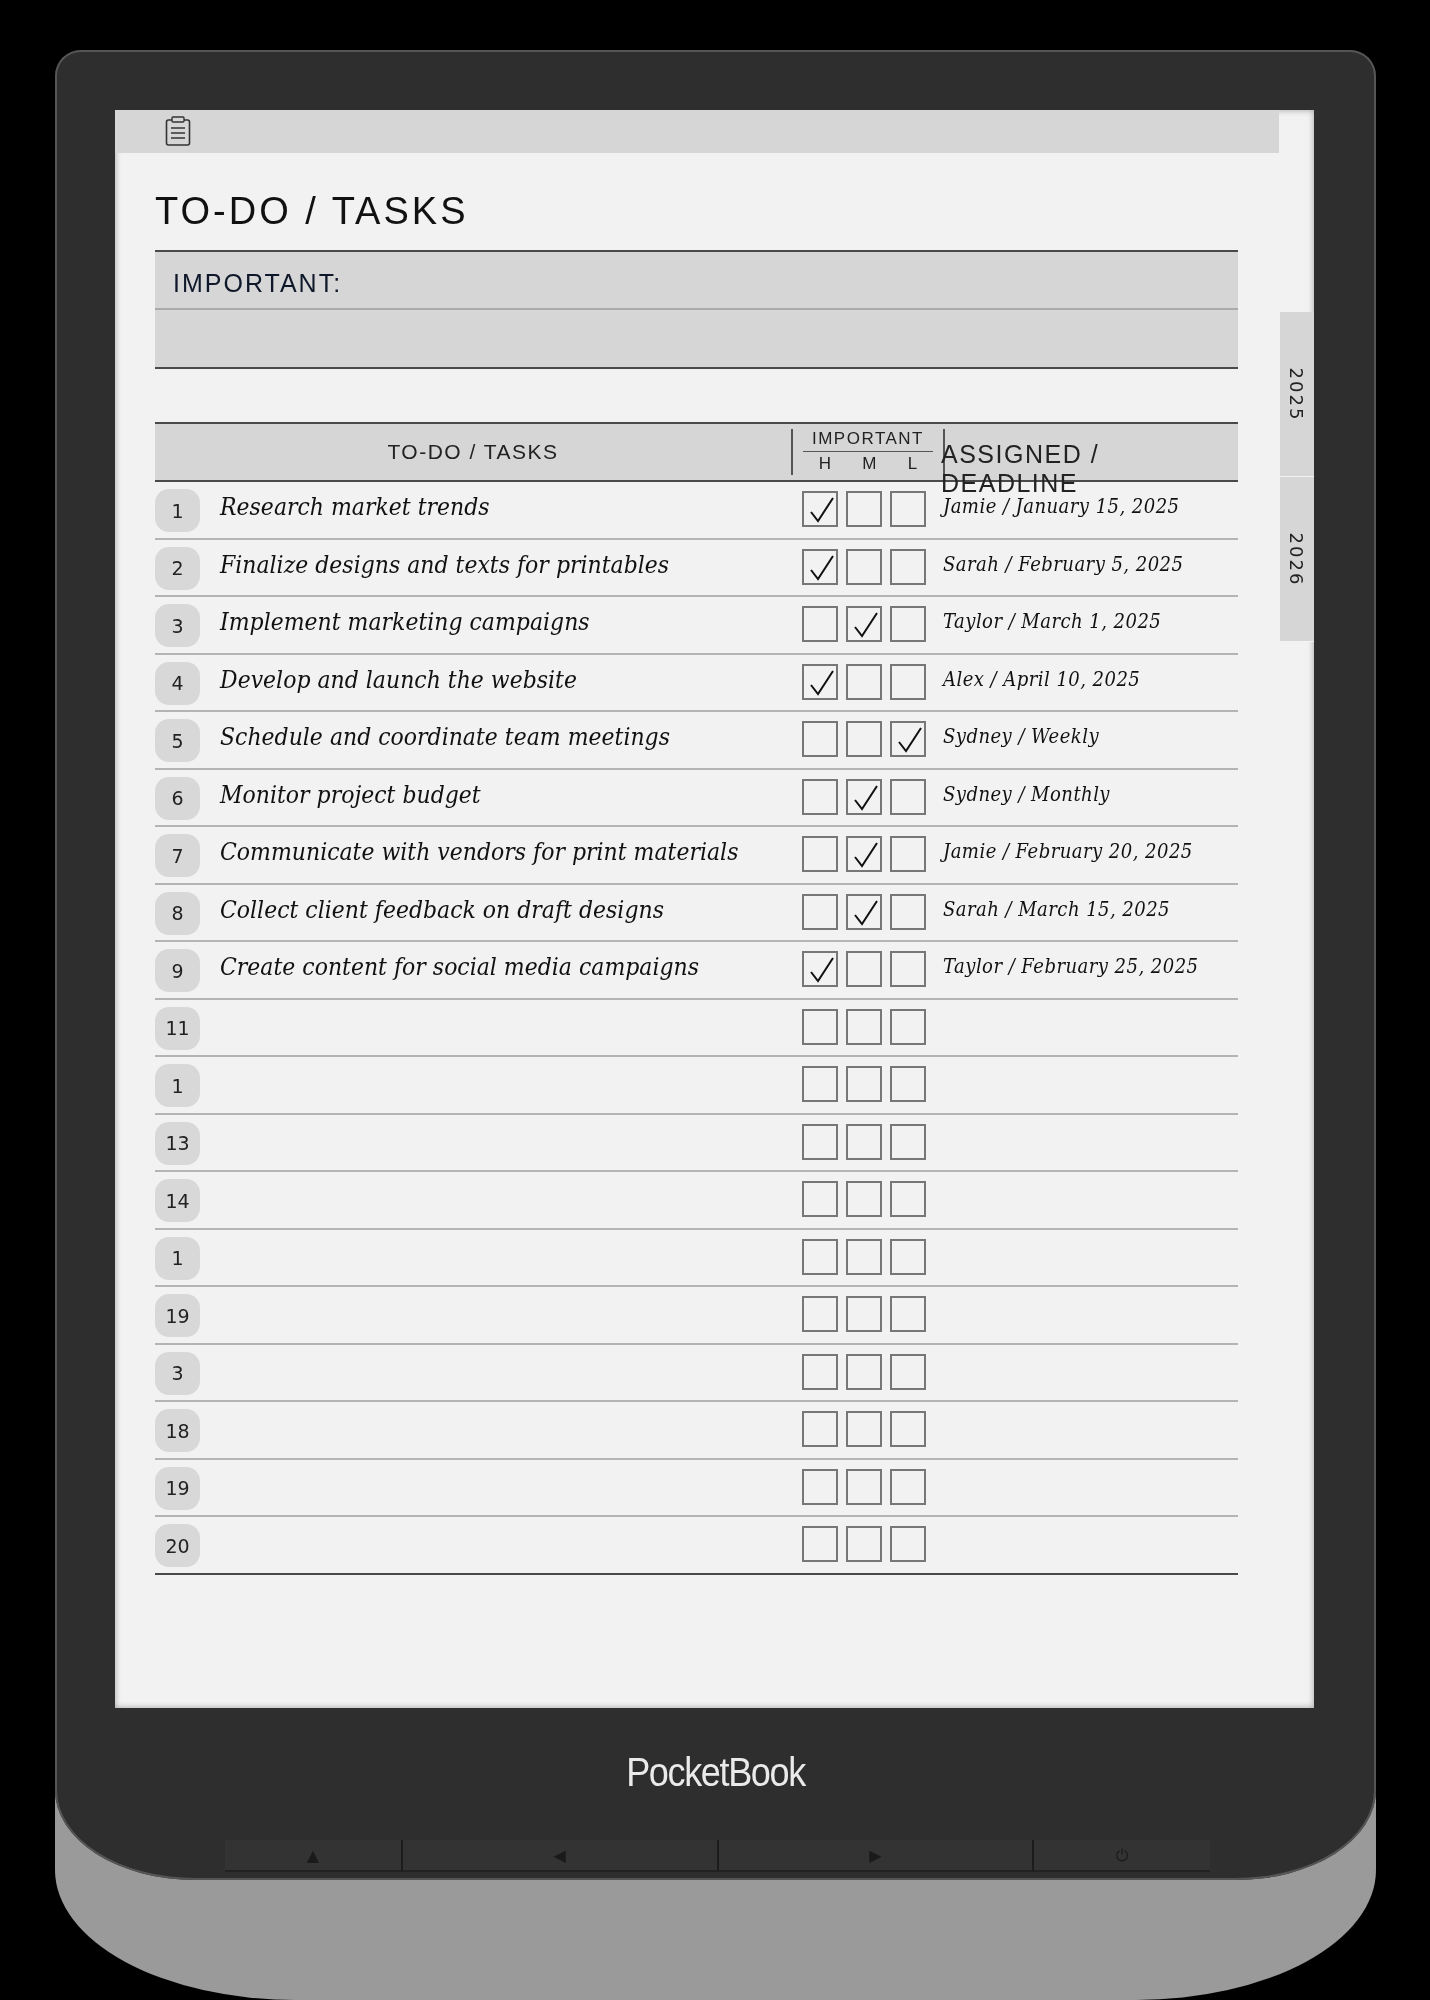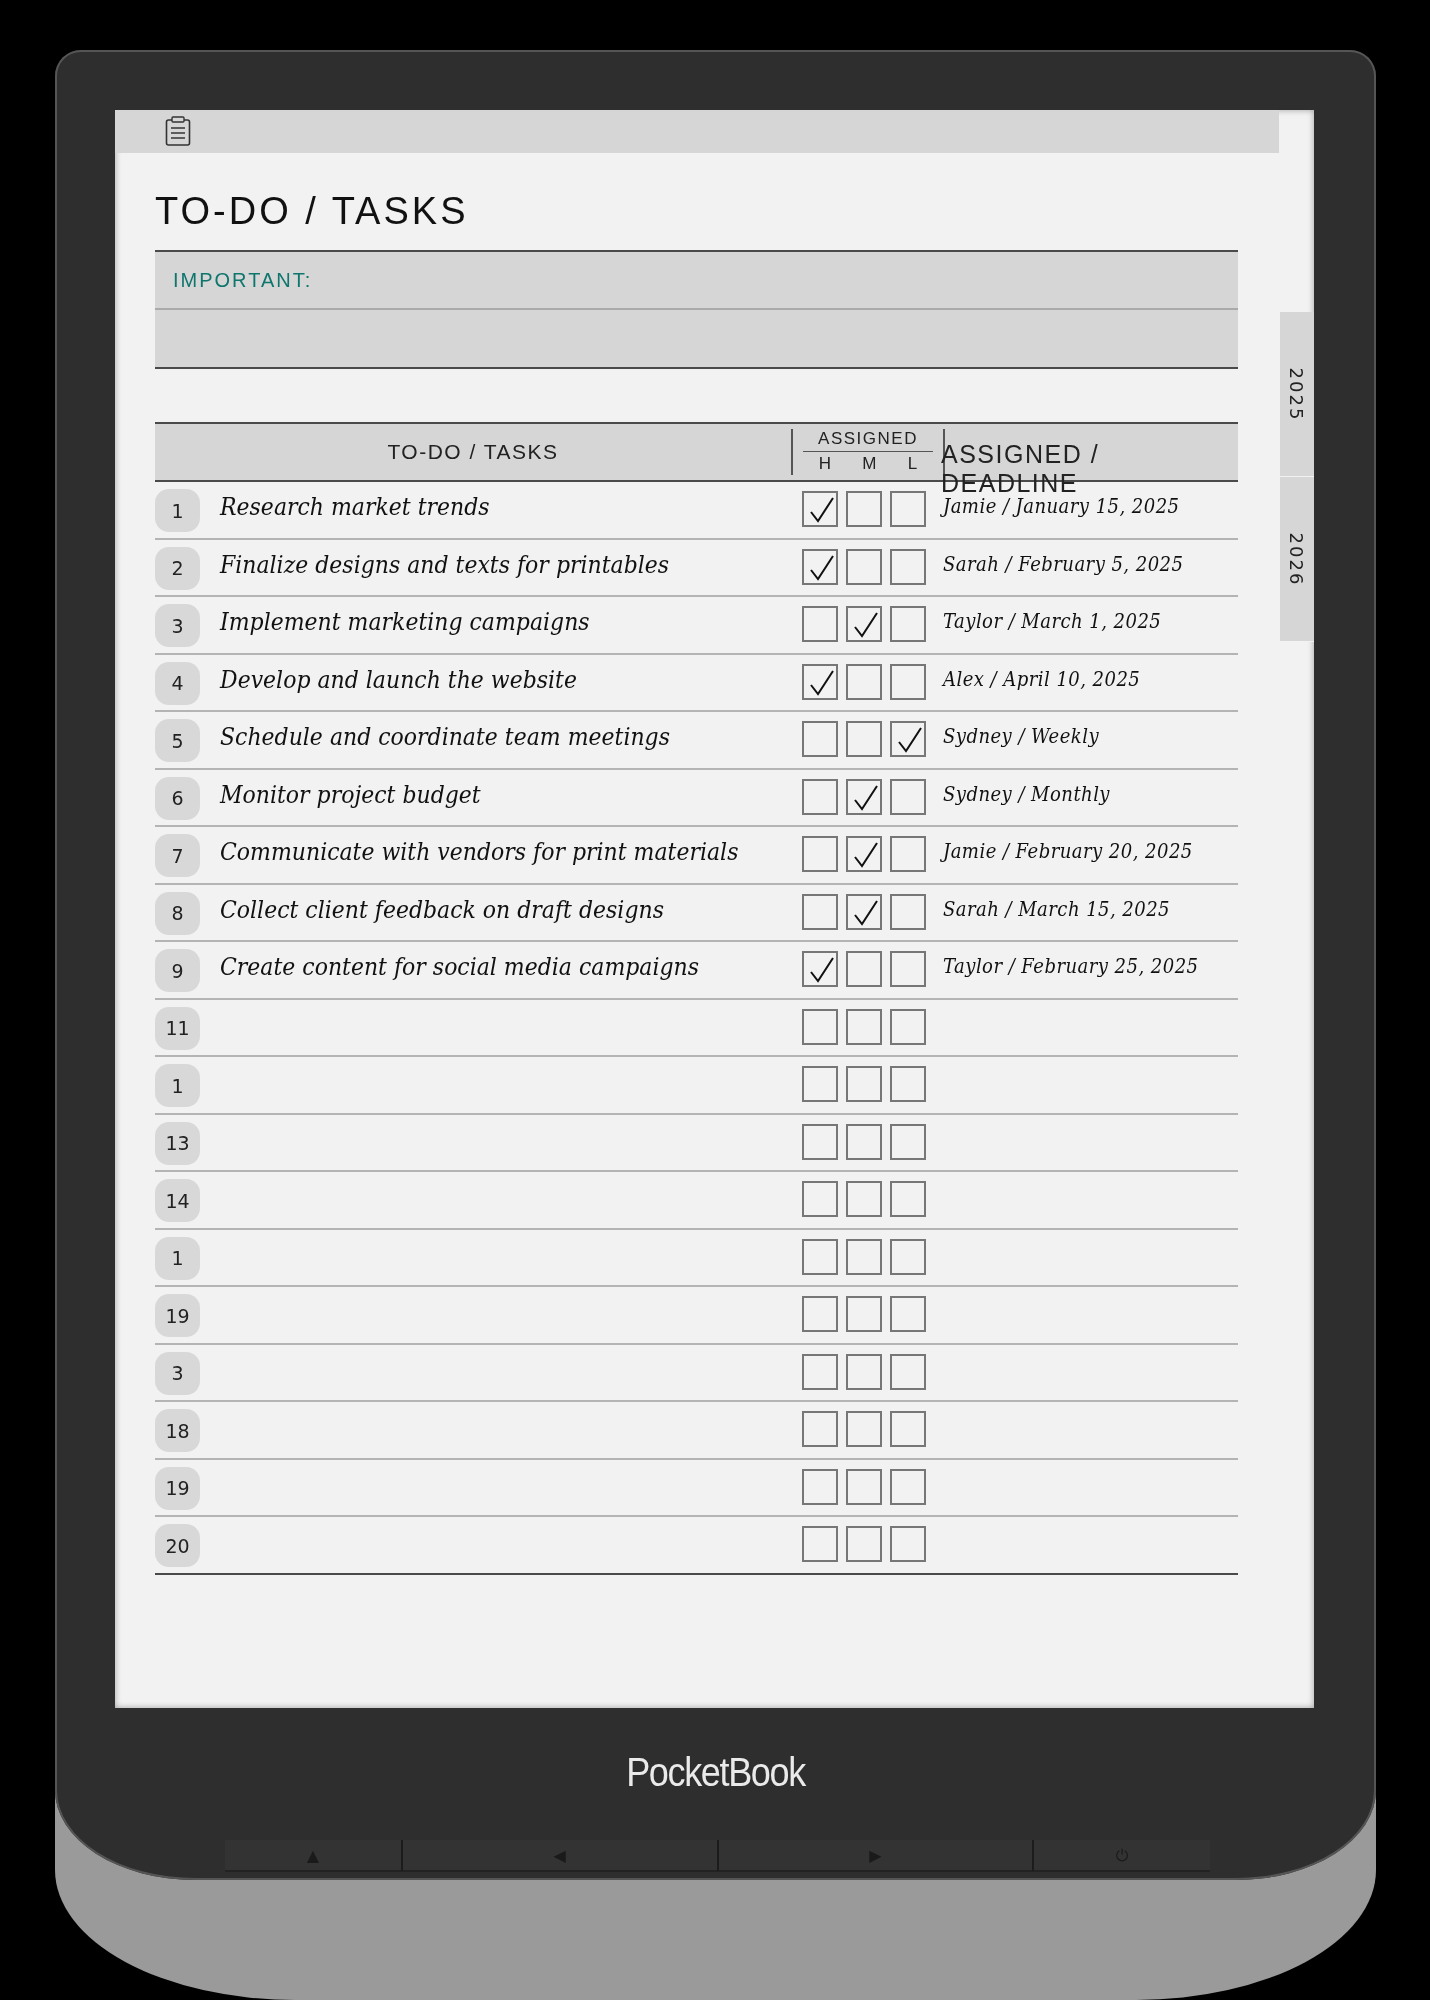--- a/index.html
+++ b/index.html
@@ -10,21 +10,21 @@
   .buttons { position:absolute; top:1790px; left:170px; width:985px; height:32px; display:flex; }
   .hw-btn { flex:1; background:#333; border-left:2px solid #1c1c1c; display:flex; align-items:center; justify-content:center; color:#1a1a1a; font-size:16px; border-bottom:2px solid #222; }
   .hw-btn:first-child { border-left:none; flex:0.56; }
   .hw-btn:last-child { flex:0.56; }
   .brand { position:absolute; top:1700px; left:0; width:1321px; text-align:center; color:#eaeaea; font-family:"Liberation Sans", sans-serif; font-size:40px; letter-spacing:-1.5px; transform:scaleX(0.9); }
   .screen { position:absolute; left:60px; top:60px; width:1199px; height:1598px; background:#f2f2f2; box-shadow: inset 0 0 6px rgba(0,0,0,0.35); }
   .topbar { position:absolute; left:0; top:0; width:1164px; height:43px; background:#d6d6d6; }
   .clip-icon { position:absolute; left:50px; top:6px; width:26px; height:30px; }
   .title { position:absolute; left:40px; top:80px; font-size:38px; letter-spacing:3px; color:#111; font-family:"Liberation Sans", sans-serif; font-weight:400; }
   .important { position:absolute; left:40px; top:140px; width:1083px; height:115px; background:#d6d6d6; border-top:2px solid #4a4a4a; border-bottom:2px solid #4a4a4a; }
-  .important .label { position:absolute; left:18px; top:17px; font-size:20px; letter-spacing:2px; color:#0f766e; font-family:"Liberation Sans", sans-serif; }
+  .important .label { position:absolute; left:18px; top:17px; font-size:25px; letter-spacing:2px; color:#0f172a; font-family:"Liberation Sans", sans-serif; }
   .important .divider { position:absolute; left:0; top:56px; width:100%; height:2px; background:#aaa; }
   .tabs { position:absolute; left:1165px; top:202px; width:34px; }
   .tab { height:164px; background:#d6d6d6; border-bottom:1px solid #f2f2f2; display:flex; align-items:center; justify-content:center; }
   .tab span { transform:rotate(90deg); font-size:18px; letter-spacing:2px; color:#222; white-space:nowrap; }
   .table { position:absolute; left:40px; top:312px; width:1083px; }
   .thead { height:56px; background:#d6d6d6; border-top:2px solid #4a4a4a; border-bottom:2px solid #4a4a4a; position:relative; font-family:"Liberation Sans", sans-serif; color:#222; }
   .th-task { position:absolute; left:0; width:636px; top:16px; text-align:center; font-size:21px; letter-spacing:1.5px; }
   .th-prio { position:absolute; left:636px; top:5px; width:150px; height:46px; border-left:2px solid #555; border-right:2px solid #555; }
   .th-prio .p { position:absolute; top:0; left:10px; right:10px; text-align:center; font-size:17px; letter-spacing:1.5px; border-bottom:1.5px solid #555; padding-bottom:2px; }
   .th-prio .hml { position:absolute; top:25px; left:10px; right:10px; display:flex; justify-content:space-around; font-size:17px; }
@@ -68,21 +68,21 @@
           </div>
         <div class="tab">
             <span>2026</span>
           </div>
       </div>
 
       <div class="table">
         <div class="thead">
           <div class="th-task">TO-DO / TASKS</div>
           <div class="th-prio">
-            <div class="p">ASSIGNED</div>
+            <div class="p">IMPORTANT</div>
             <div class="hml">
               <span>H</span>
               <span>M</span>
               <span>L</span>
             </div>
           </div>
           <div class="th-assign">ASSIGNED / DEADLINE</div>
         </div>
         <div id="rows">
             <div class="row">

